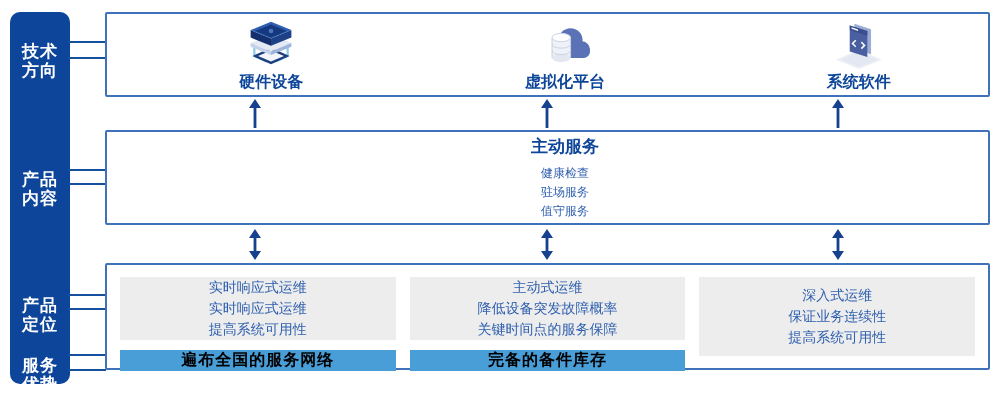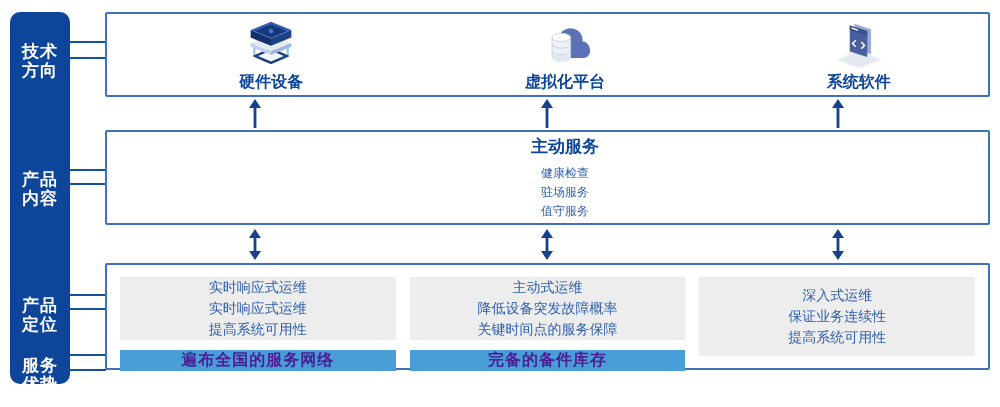--- a/index.html
+++ b/index.html
@@ -40,21 +40,21 @@
   .svc-title{font-size:17px;font-weight:bold;color:#0d4699;margin-bottom:6px;}
   .svc-item{font-size:12px;color:#2e5fae;line-height:19px;}
   
   .bot-col{flex:1;display:flex;flex-direction:column;}
   .gray-panel{
     flex:1;background:#ededee;display:flex;flex-direction:column;
     align-items:center;justify-content:center;text-align:center;
     font-size:14px;color:#2e5fae;line-height:21px;
   }
   .blue-bar{
-    margin-top:10px;height:33px;background:#4a9ed7;color:#4c1d95;
+    margin-top:10px;height:33px;background:#4a9ed7;color:#000000;
     font-weight:bold;font-size:16px;display:flex;
     align-items:center;justify-content:center;letter-spacing:1px;
   }
   
   .arrow{position:absolute;width:14px;}
   .au-0{left:248px;top:99px;} .au-1{left:540px;top:99px;} .au-2{left:831px;top:99px;}
   .ad-0{left:248px;top:229px;} .ad-1{left:540px;top:229px;} .ad-2{left:831px;top:229px;}
   .icon-wrap{height:52px;display:flex;align-items:flex-end;justify-content:center;}
 </style>
 </head>

